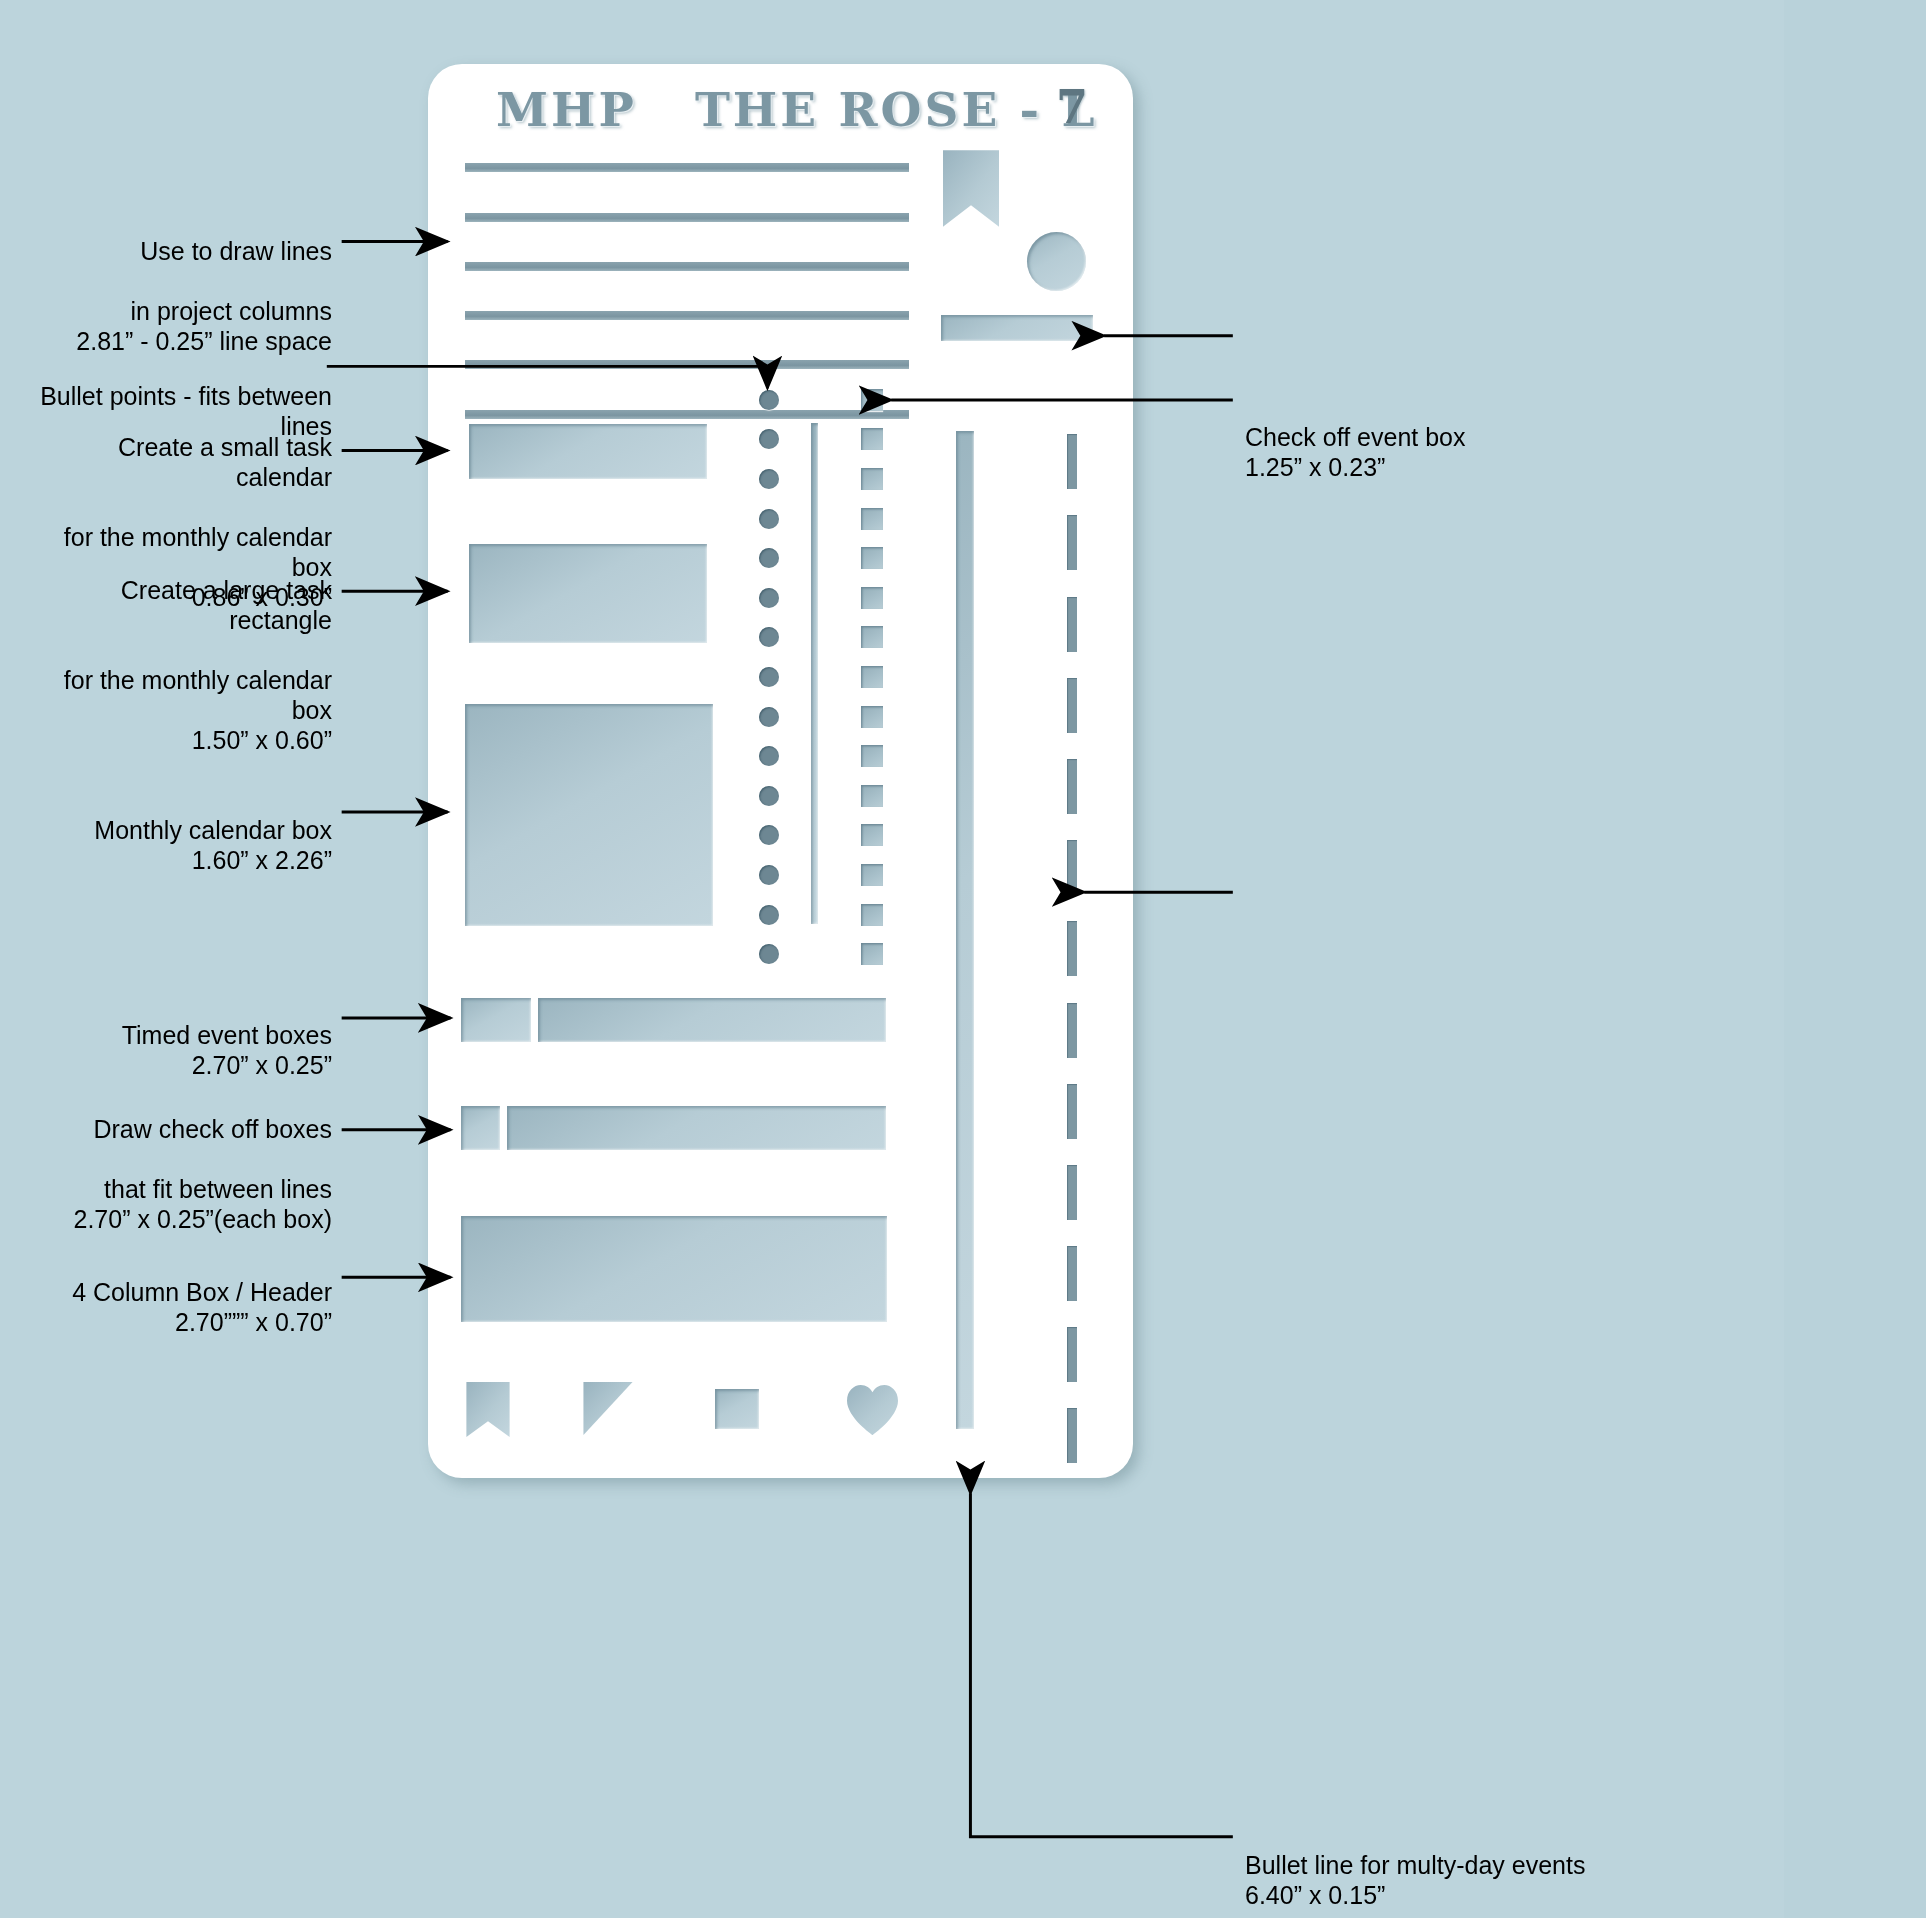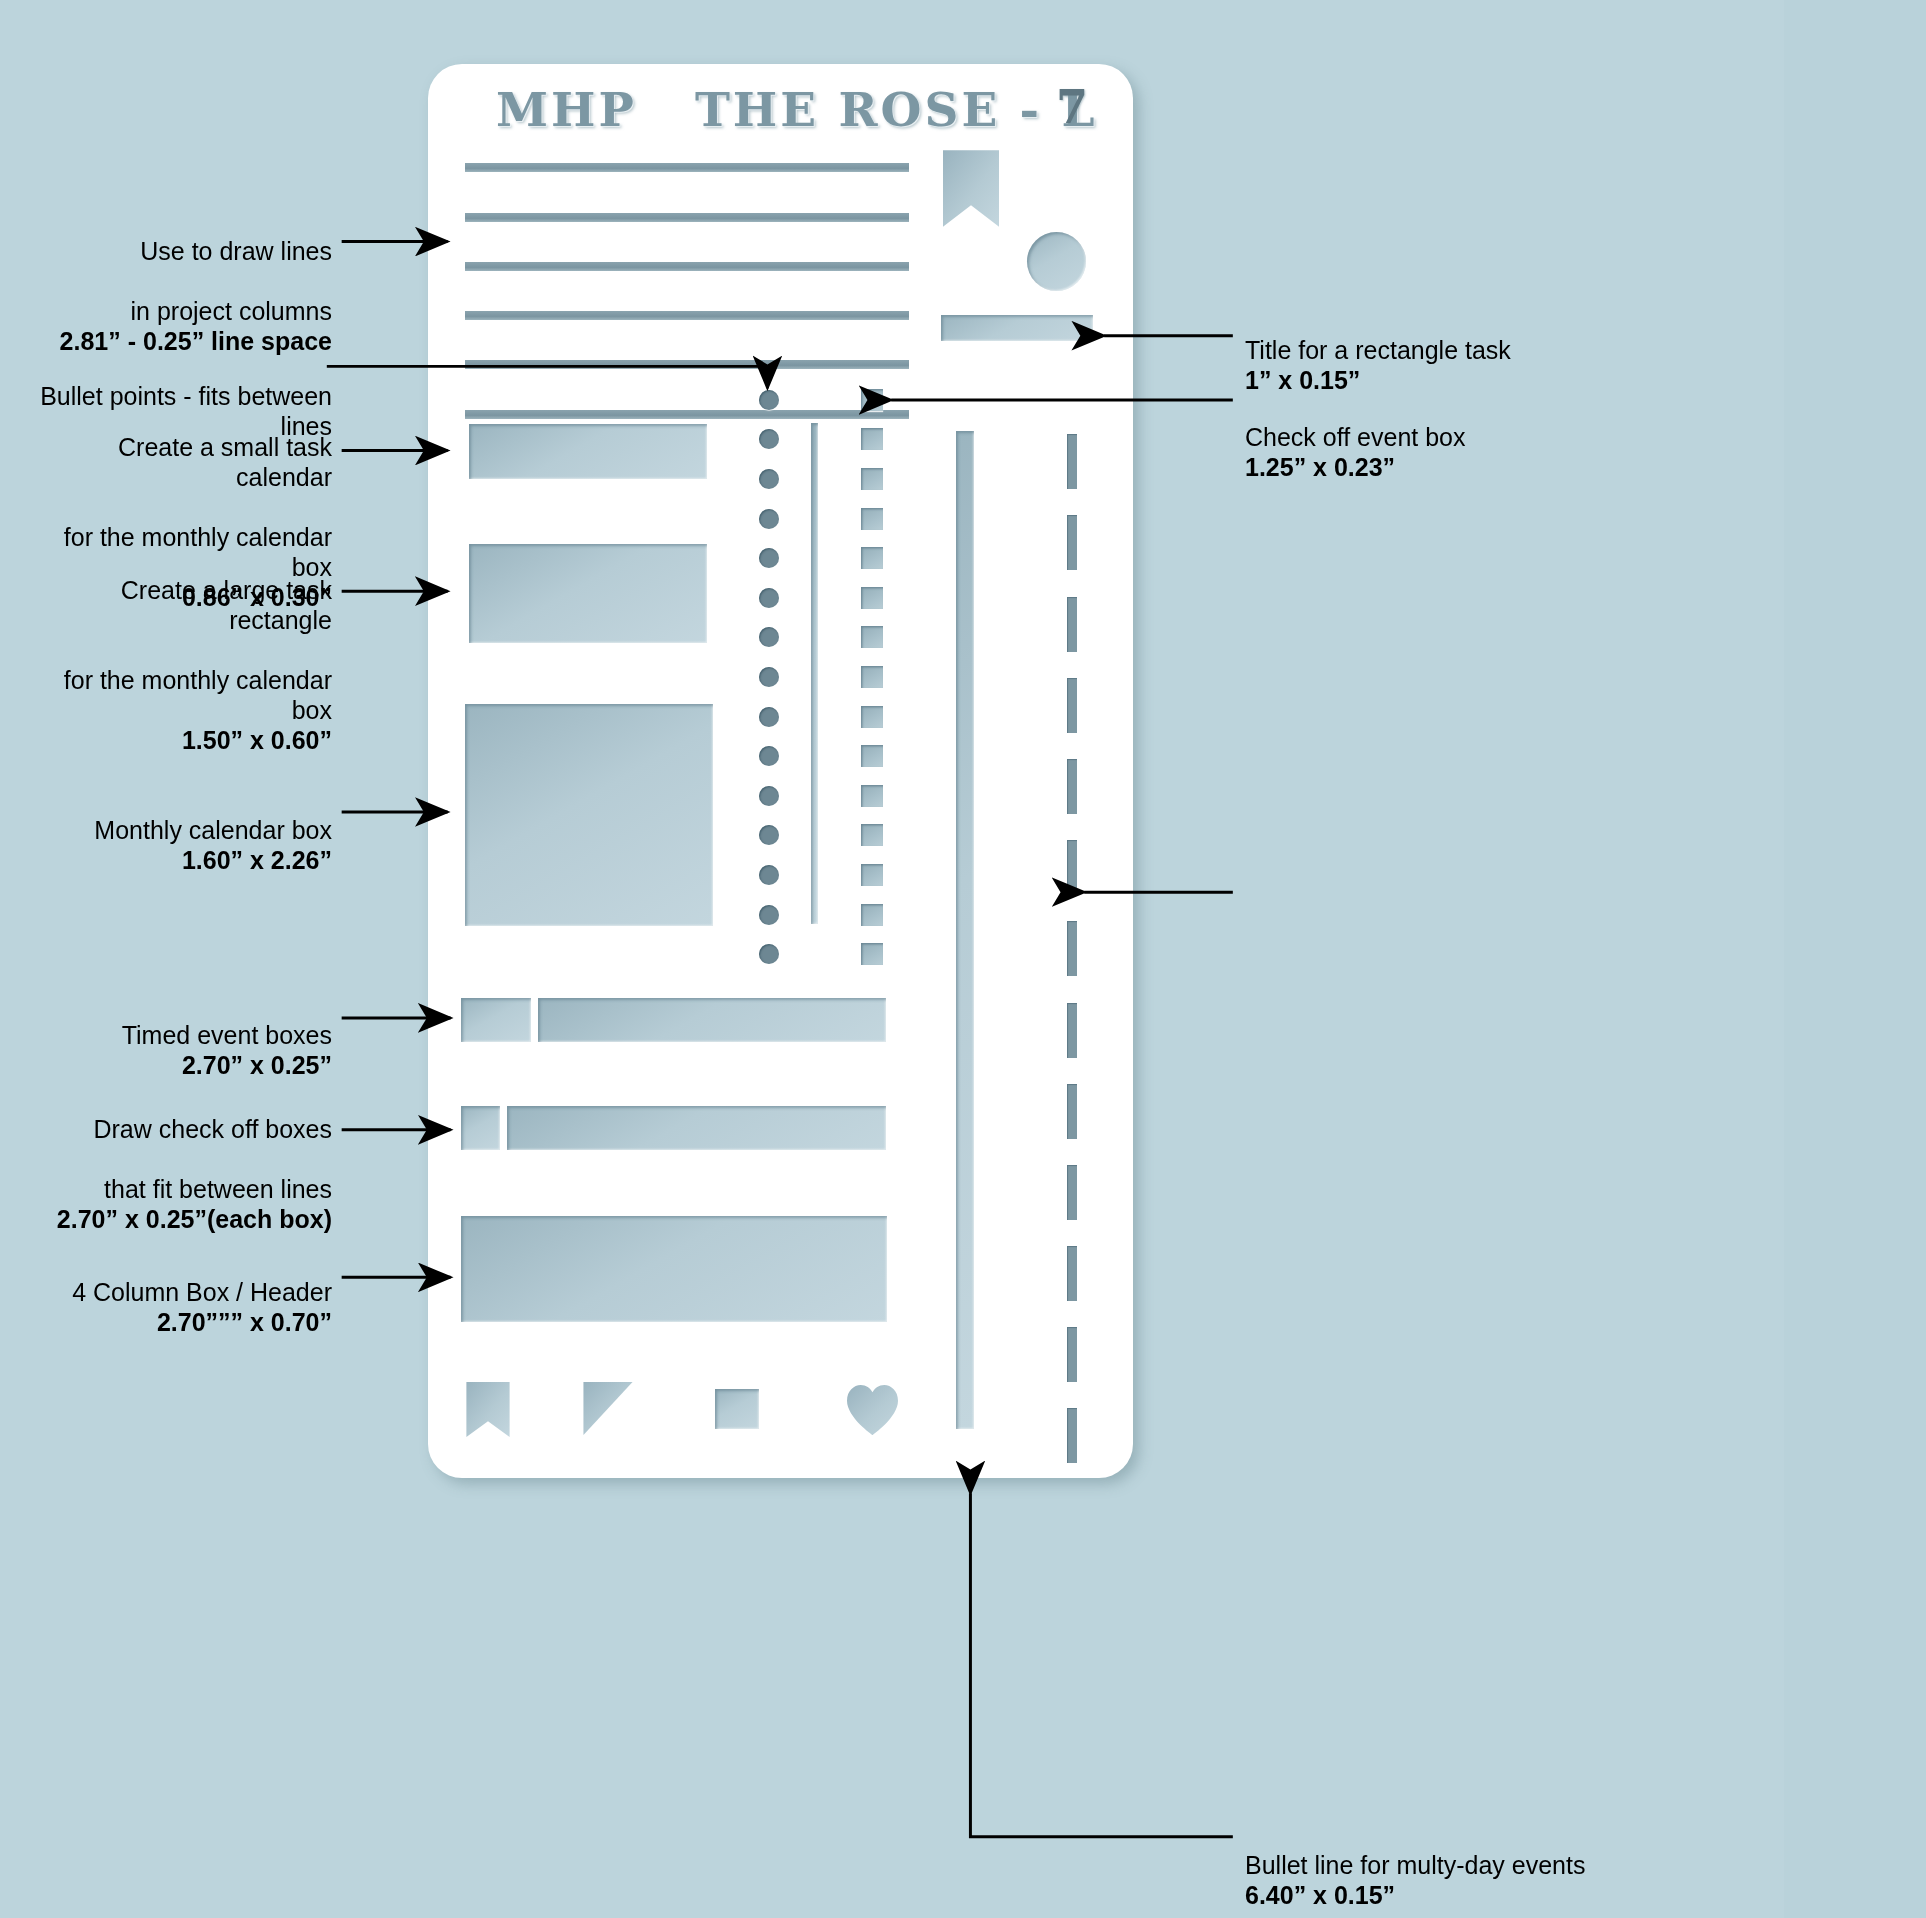--- a/index.html
+++ b/index.html
@@ -88,21 +88,21 @@
   }
 
   
   .ann {
     position: absolute;
     color: #000;
     font-size: 25px;
     line-height: 30px;
     white-space: pre-line;
   }
-  .ann .b { font-weight: bold; display: block; }
+  .ann .b { font-weight: normal; display: block; }
   .ann.right-side { text-align: left; }
   .ann.left-side { text-align: right; }
 
   svg.leaders {
     position: absolute;
     left: 0; top: 0;
     width: 1927px; height: 1919px;
     pointer-events: none;
   }
 </style>
@@ -288,24 +288,20 @@
     <span>Draw check off boxes</span><br>
     <span>that fit between lines</span>
     <span class="b">2.70” x 0.25”(each box)</span>
   </div>
 
   <div class="ann left-side" style="left:30px; top:1247px; width:302px;">
     <span>4 Column Box / Header</span>
     <span class="b">2.70”””  x 0.70”</span>
   </div>
 
-  <div class="ann right-side" style="left:1245px; top:305px; width:426px;">
-    <span>Title for  a rectangle task</span>
-    <span class="b">1” x 0.15”</span>
-  </div>
 
   <div class="ann right-side" style="left:1245px; top:392px; width:426px;">
     <span>Check off event box</span>
     <span class="b">1.25” x 0.23”</span>
   </div>
 
 
   <div class="ann right-side" style="left:1245px; top:1820px; width:446px;">
     <span>Bullet line for multy-day events</span>
     <span class="b">6.40” x 0.15”</span>

